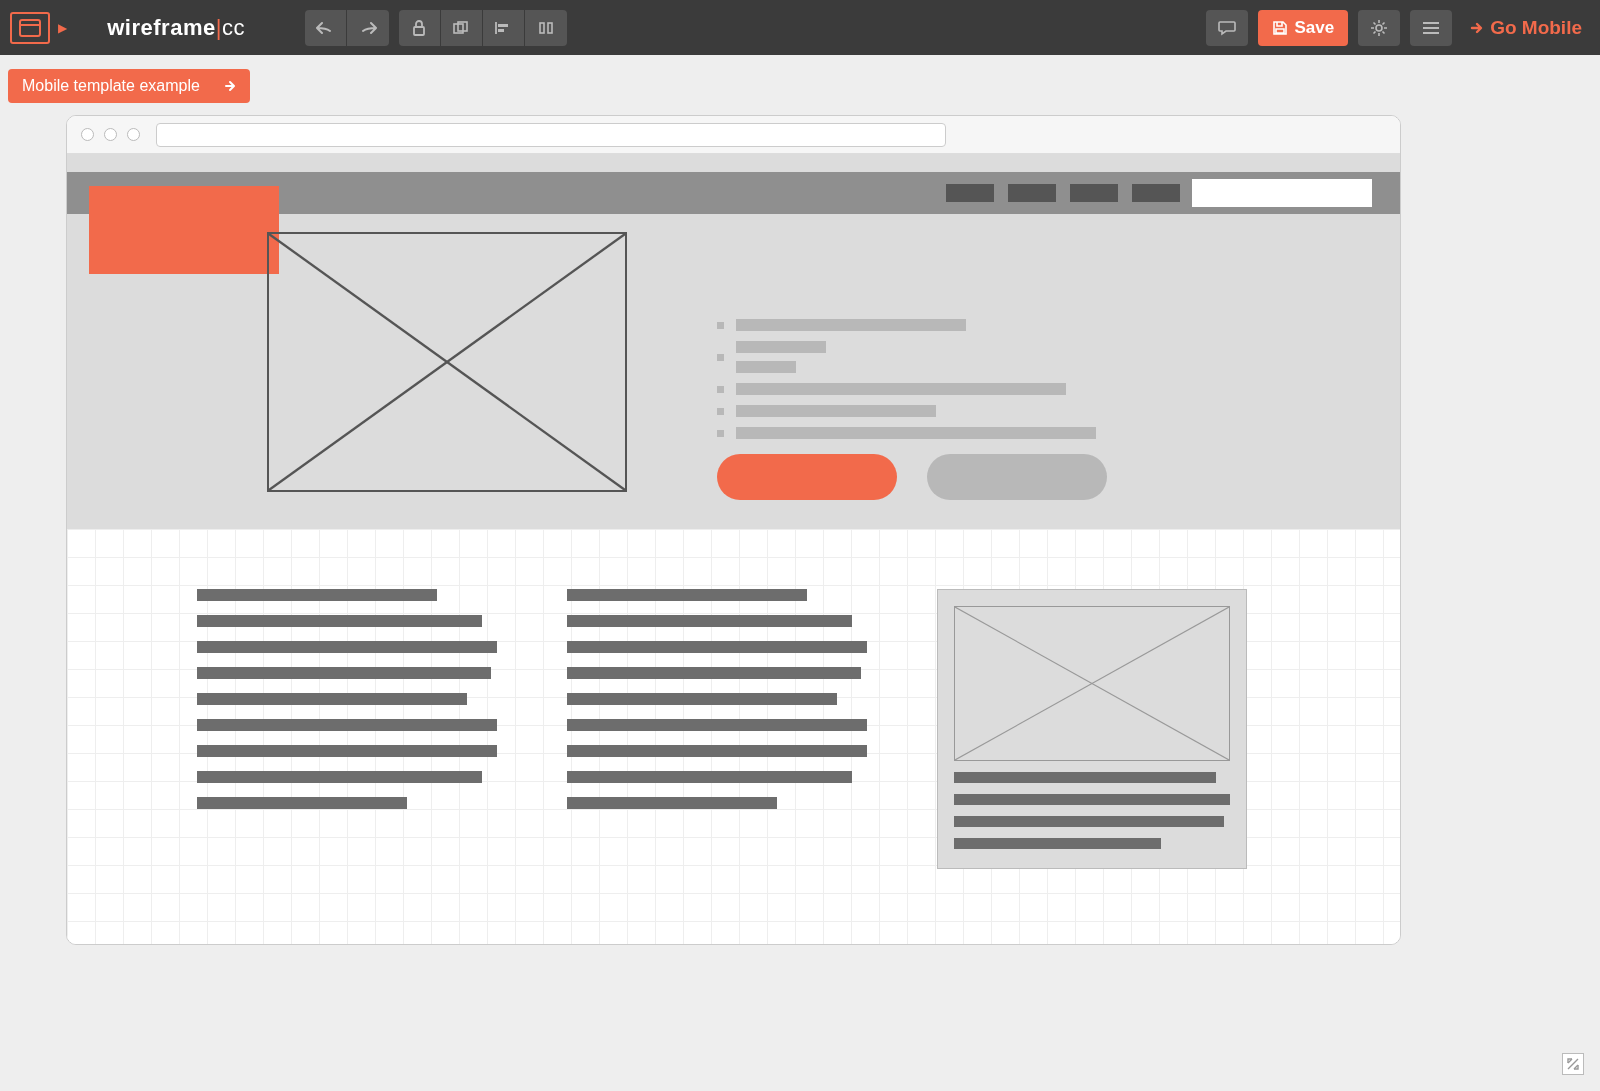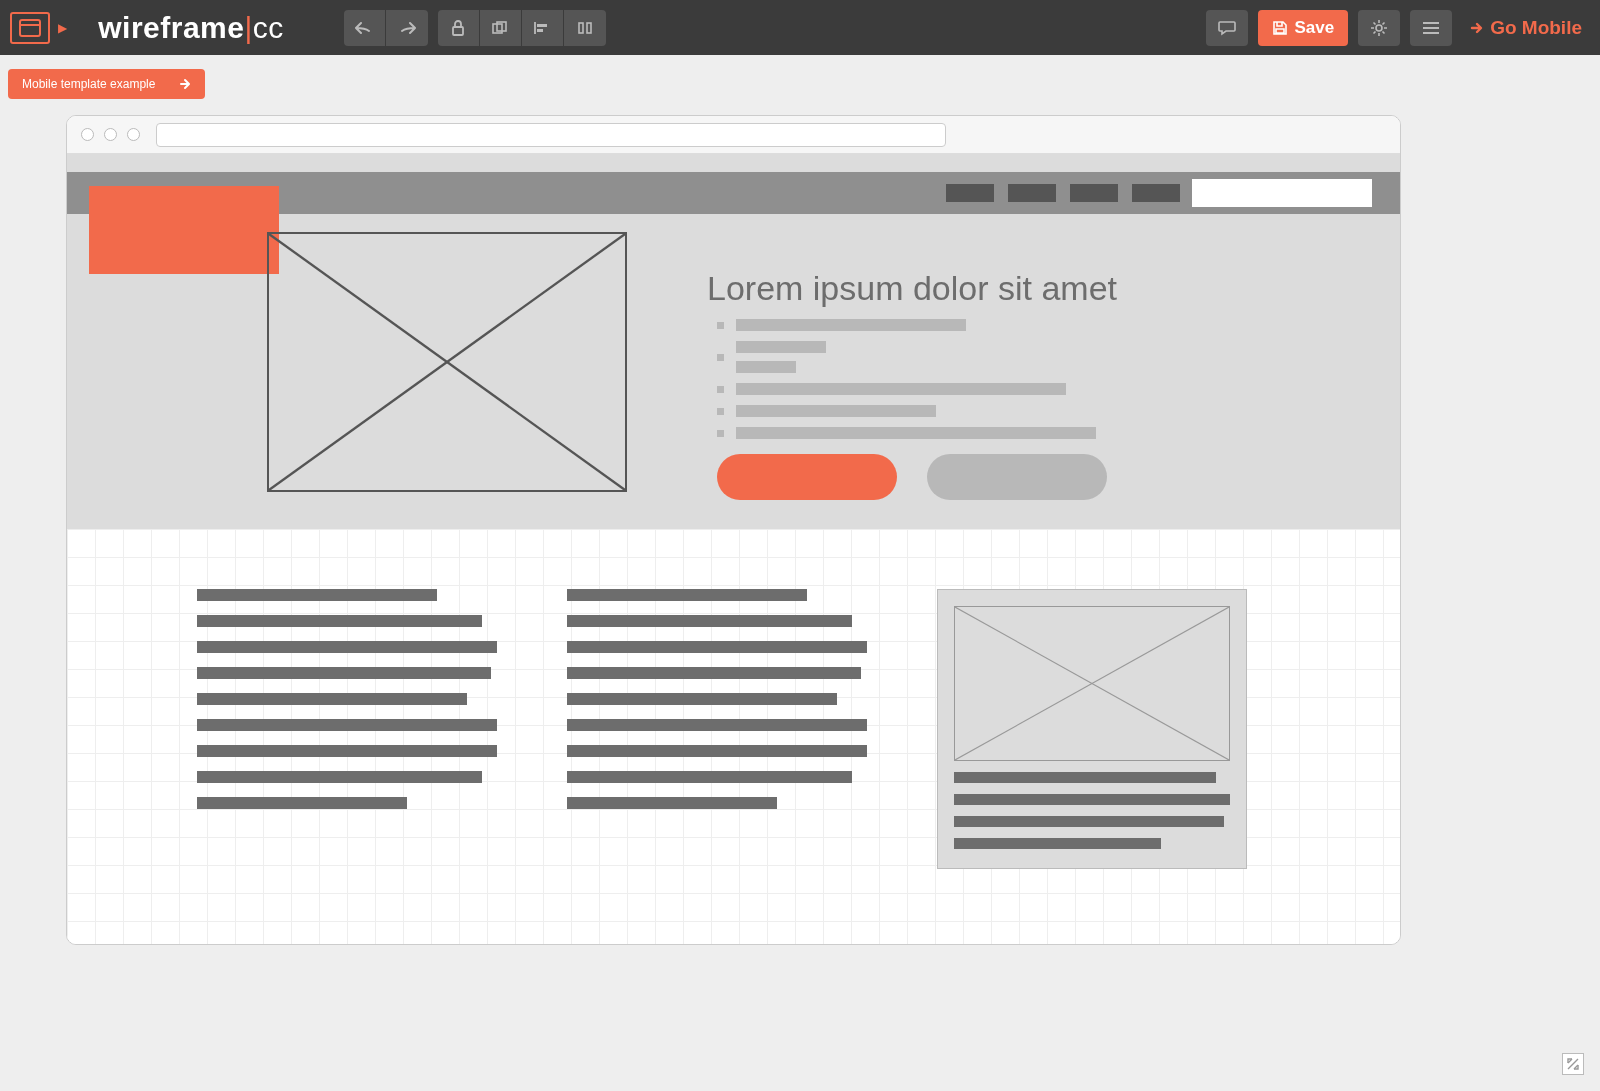--- a/index.html
+++ b/index.html
@@ -20,21 +20,21 @@
     padding: 0 10px;
     color: #fff;
   }
   .topbar-left { display:flex; align-items:center; gap:10px; }
   .device-btn {
     width:40px; height:32px; border:2px solid #f26a4b; border-radius:3px;
     display:flex; align-items:center; justify-content:center;
   }
   .device-btn svg { display:block; }
   .tri { color:#f26a4b; font-size:12px; margin-left:-2px;}
-  .brand { font-size:30px; font-weight:600; margin-left:21px; letter-spacing:0.5px;}
+  .brand { font-size:22px; font-weight:600; margin-left:30px; letter-spacing:0.5px;}
   .brand .bar { color:#f26a4b; font-weight:300; }
   .brand .cc { font-weight:300; }
   
   .tool-groups { display:flex; align-items:center; gap:10px; margin-left:60px; }
   .btn {
     background:#555; width:42px; height:36px; border-radius:4px;
     display:flex; align-items:center; justify-content:center;
     color:#bbb; cursor:pointer;
   }
   .btn-group { display:flex; }
@@ -48,21 +48,21 @@
     border-radius:4px; display:flex; align-items:center; gap:6px;
     font-size:17px; font-weight:600; cursor:pointer;
   }
   .premium {
     color:#f26a4b; font-size:19px; font-weight:600; display:flex;
     align-items:center; gap:6px; cursor:pointer; padding:0 8px;
   }
 
   
   .banner-chip {
-    background:#f26a4b; color:#fff; font-size:12px;
+    background:#f26a4b; color:#fff; font-size:16px;
     padding:8px 14px; border-radius:4px; display:inline-flex;
     align-items:center; gap:24px; margin:14px 0 0 8px; cursor:pointer;
   }
 
   
   .canvas-wrap {
     position:absolute;
     left:66px;
     top:115px;
     width:1335px;
@@ -269,21 +269,20 @@
       </div>
       <div class="nav-search"></div>
     </div>
     <div class="logo-block"></div>
     <div class="hero-image">
       <svg viewBox="0 0 100 100" preserveAspectRatio="none">
         <line x1="0" y1="0" x2="100" y2="100" stroke="#555" stroke-width="0.8"></line>
         <line x1="100" y1="0" x2="0" y2="100" stroke="#555" stroke-width="0.8"></line>
       </svg>
     </div>
-    <div class="hero-title">Lorem ipsum dolor sit amet</div>
     <div class="hero-bullets">
       <div class="bullet">
           <div class="bullet-dot"></div>
           <div class="bullet-bar1" style="width:230px"></div>
         </div>
       <div class="bullet">
           <div class="bullet-dot"></div>
           <div style="display:flex;flex-direction:column;gap:8px;">
             <div class="bullet-bar1" style="width:90px"></div>
             <div class="bullet-bar1" style="width:60px"></div>

